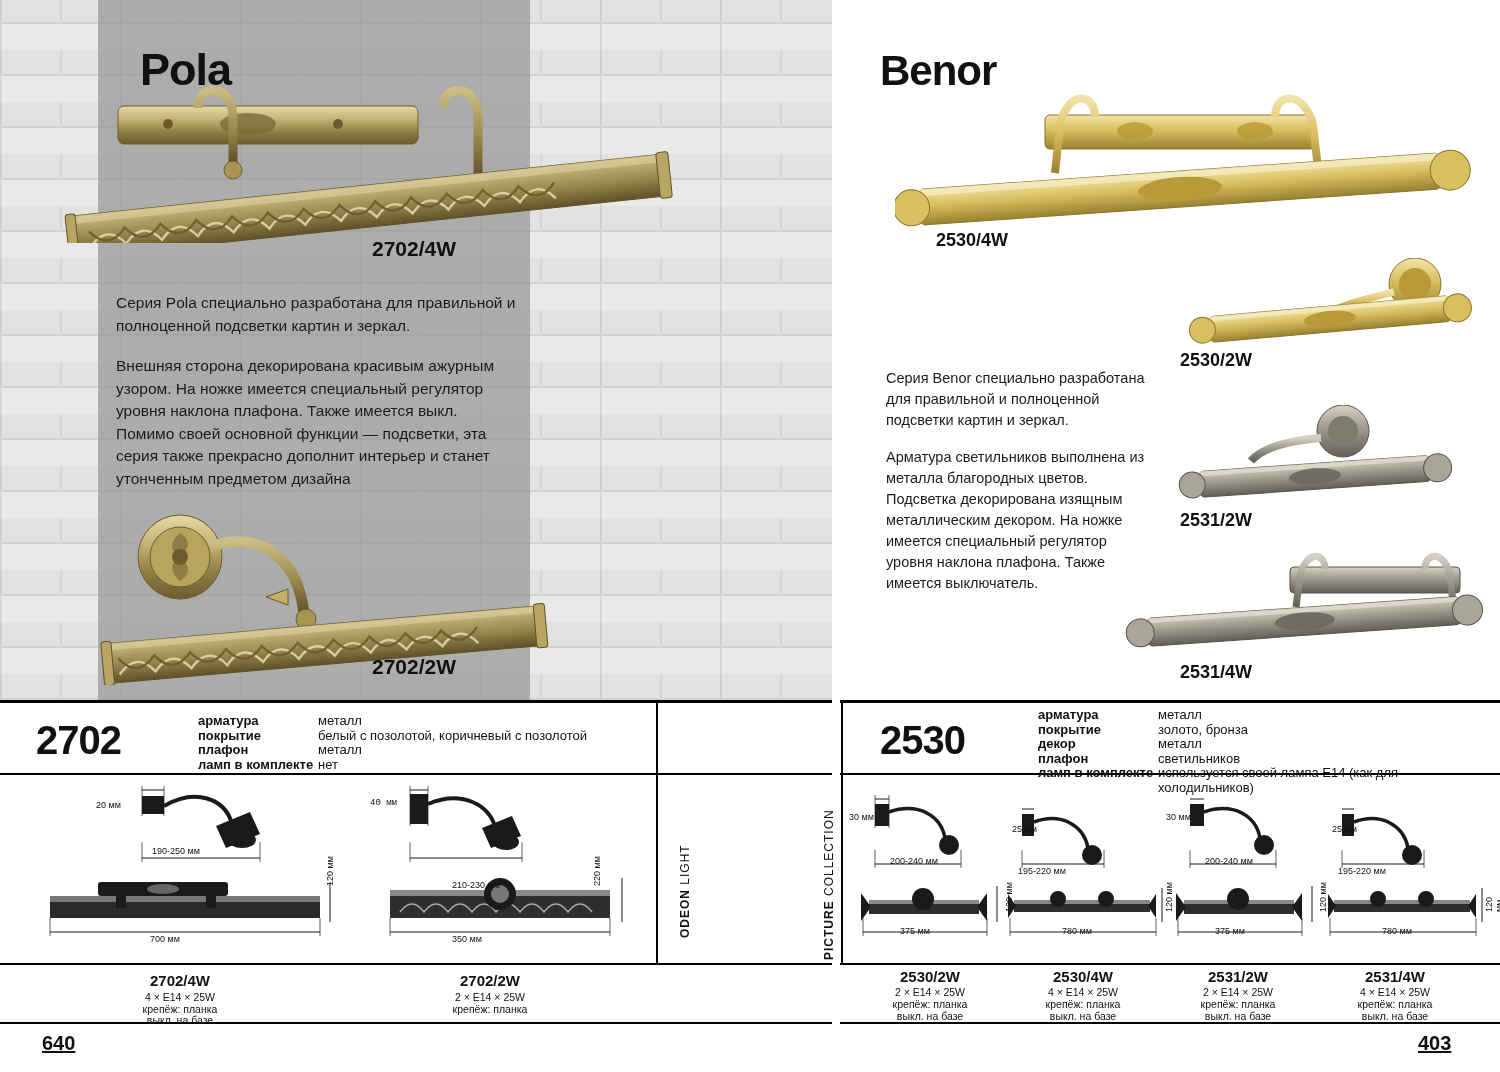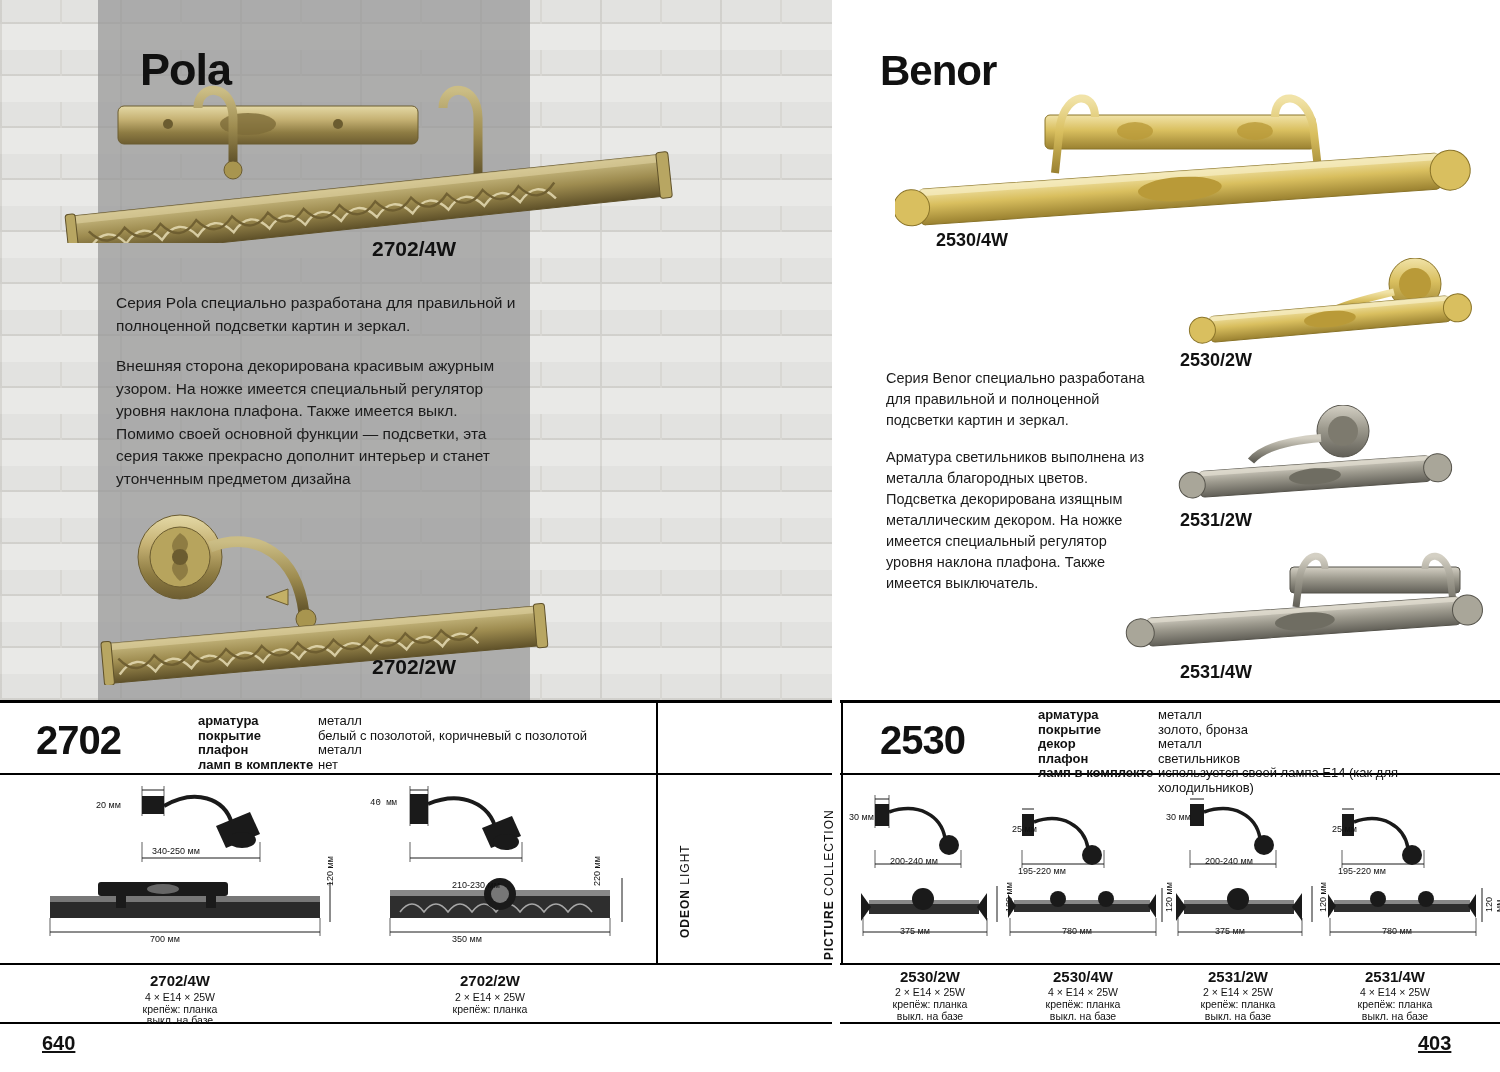--- a/index.html
+++ b/index.html
@@ -319,21 +319,21 @@
     <rect x="96" y="108" width="10" height="18" fill="#1a1a1a"></rect>
     <rect x="186" y="108" width="10" height="18" fill="#1a1a1a"></rect>
 
     <line x1="30" y1="150" x2="300" y2="150" stroke="#1a1a1a"></line>
     <line x1="30" y1="136" x2="30" y2="154" stroke="#1a1a1a" stroke-width=".7"></line>
     <line x1="300" y1="136" x2="300" y2="154" stroke="#1a1a1a" stroke-width=".7"></line>
 
     <line x1="310" y1="100" x2="310" y2="140" stroke="#1a1a1a"></line>
   </svg>
   <div class="dim" style="position:absolute;left:96px;top:800px;">20 мм</div>
-  <div class="dim" style="position:absolute;left:152px;top:846px;">340-250 мм</div>
+  <div class="dim" style="position:absolute;left:152px;top:846px;">190-250 мм</div>
   <div class="dim" style="position:absolute;left:150px;top:934px;">700 мм</div>
   <div class="dim" style="position:absolute;left:325px;top:886px;transform:rotate(-90deg);transform-origin:left top;">120 мм</div>
 
   <svg style="position:absolute;left:350px;top:782px;" width="300" height="175" viewBox="0 0 300 175">
     <rect x="60" y="12" width="18" height="30" fill="#1a1a1a"></rect>
     <path d="M78 22 C112 8, 140 22, 146 48" stroke="#1a1a1a" stroke-width="4" fill="none"></path>
     <path d="M132 46 l30 -12 l9 20 l-30 12 z" fill="#1a1a1a"></path>
     <ellipse cx="156" cy="60" rx="13" ry="8" fill="#1a1a1a"></ellipse>
     <line x1="60" y1="8" x2="78" y2="8" stroke="#1a1a1a"></line>
     <line x1="60" y1="4" x2="60" y2="44" stroke="#1a1a1a" stroke-width=".7"></line>

